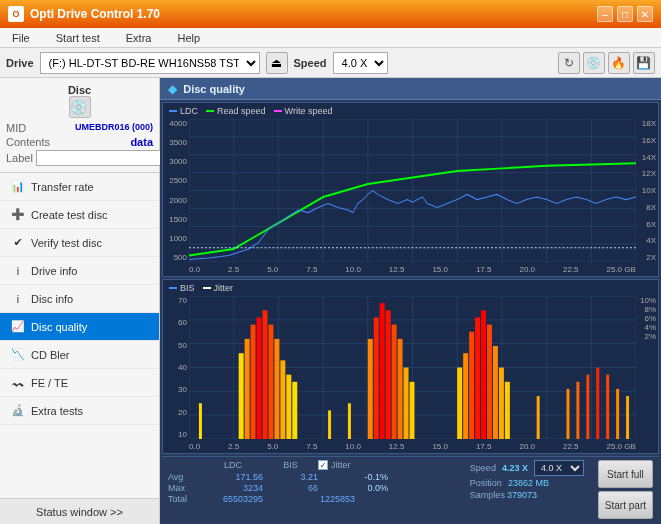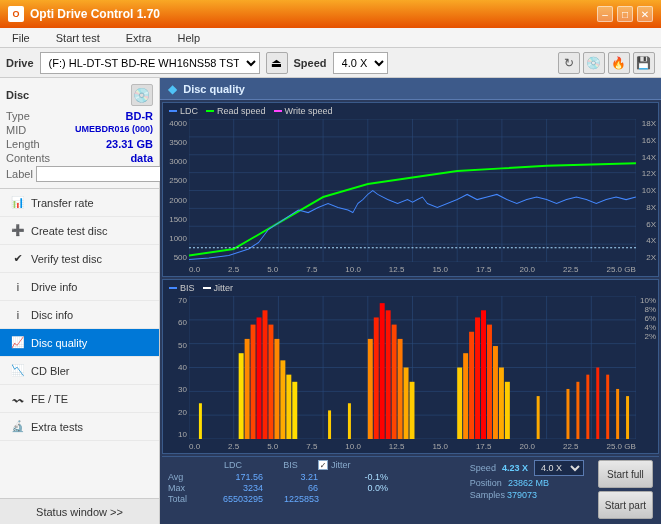--- a/index.html
+++ b/index.html
@@ -137,20 +137,21 @@
     
     .disc-section {
       padding: 6px;
       border-bottom: 1px solid #ccc;
     }
     .disc-header {
       display: flex;
       align-items: center;
       justify-content: space-between;
       margin-bottom: 4px;
+      flex-direction: column;
     }
     .disc-title { font-size: 11px; font-weight: bold; color: #333; }
     .disc-icon {
       width: 22px; height: 22px;
       background: #ddd;
       border: 1px solid #bbb;
       border-radius: 2px;
       display: flex; align-items: center; justify-content: center;
       font-size: 14px;
     }
@@ -373,30 +374,22 @@
 
 <div class="main-content">
 
   <div class="sidebar">
     <div class="disc-section">
       <div class="disc-header">
         <span class="disc-title">Disc</span>
         <div class="disc-icon">💿</div>
       </div>
       <div class="disc-row">
-        <span class="disc-key">Type</span>
-        <span class="disc-value">BD-R</span>
-      </div>
-      <div class="disc-row">
         <span class="disc-key">MID</span>
         <span class="disc-value" style="font-size:9px;">UMEBDR016 (000)</span>
-      </div>
-      <div class="disc-row">
-        <span class="disc-key">Length</span>
-        <span class="disc-value">23.31 GB</span>
       </div>
       <div class="disc-row">
         <span class="disc-key">Contents</span>
         <span class="disc-value">data</span>
       </div>
       <div class="label-row">
         <span class="disc-key">Label</span>
         <input class="label-input" type="text" value="" style="">
         <div class="label-browse">⋯</div>
       </div>
@@ -662,21 +655,21 @@
           </div>
           <div style="display:flex;gap:0;margin-bottom:1px;">
             <span style="width:35px;font-size:9px;color:#88aacc;">Max</span>
             <span style="width:60px;font-size:9px;color:#66aaff;text-align:right;">3234</span>
             <span style="width:55px;font-size:9px;color:#66aaff;text-align:right;">66</span>
             <span style="width:70px;font-size:9px;color:#aaddff;text-align:right;">0.0%</span>
           </div>
           <div style="display:flex;gap:0;">
             <span style="width:35px;font-size:9px;color:#88aacc;">Total</span>
             <span style="width:60px;font-size:9px;color:#66aaff;text-align:right;">65503295</span>
-            <span style="width:56px;font-size:9px;color:#66aaff;text-align:right;">1225853</span>
+            <span style="width:56px;font-size:9px;color:#66aaff;text-align:right;margin-left:36px;">1225853</span>
           </div>
         </div>
 
         <div style="display:flex;flex-direction:column;gap:2px;min-width:120px;">
           <div style="display:flex;gap:6px;align-items:center;">
             <span style="font-size:9px;color:#88aacc;">Speed</span>
             <span style="font-size:9px;color:#66ccff;font-weight:bold;">4.23 X</span>
             <select class="speed-select-small">
               <option>4.0 X</option>
             </select>

